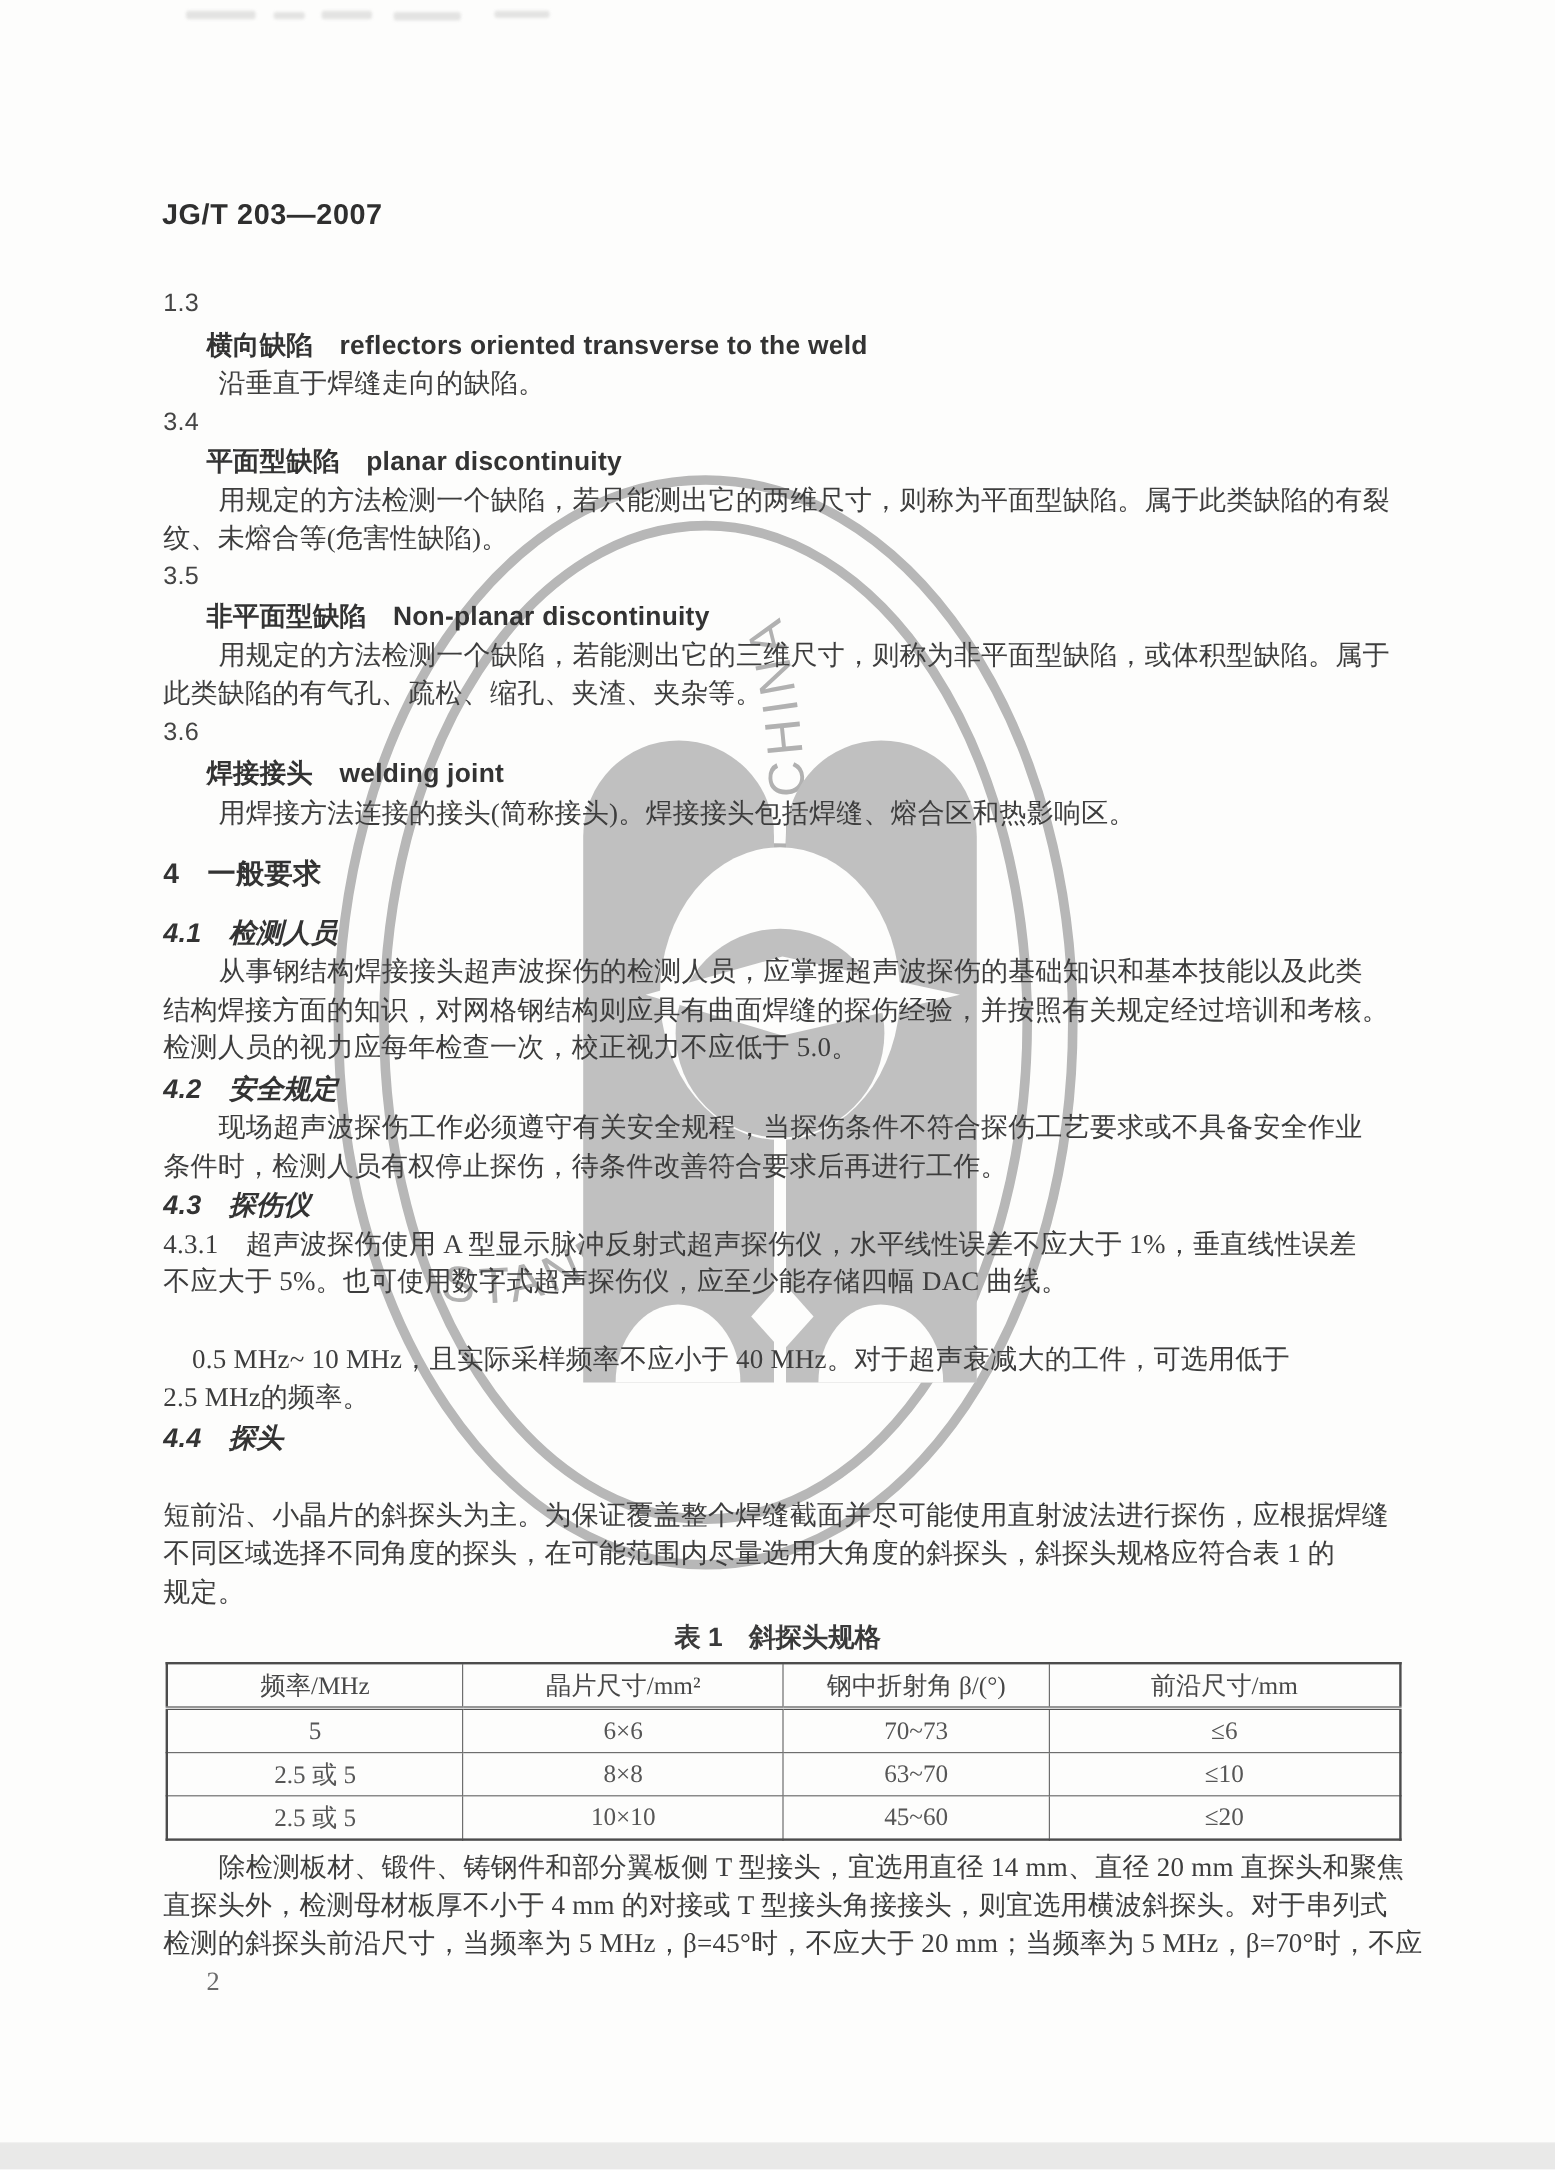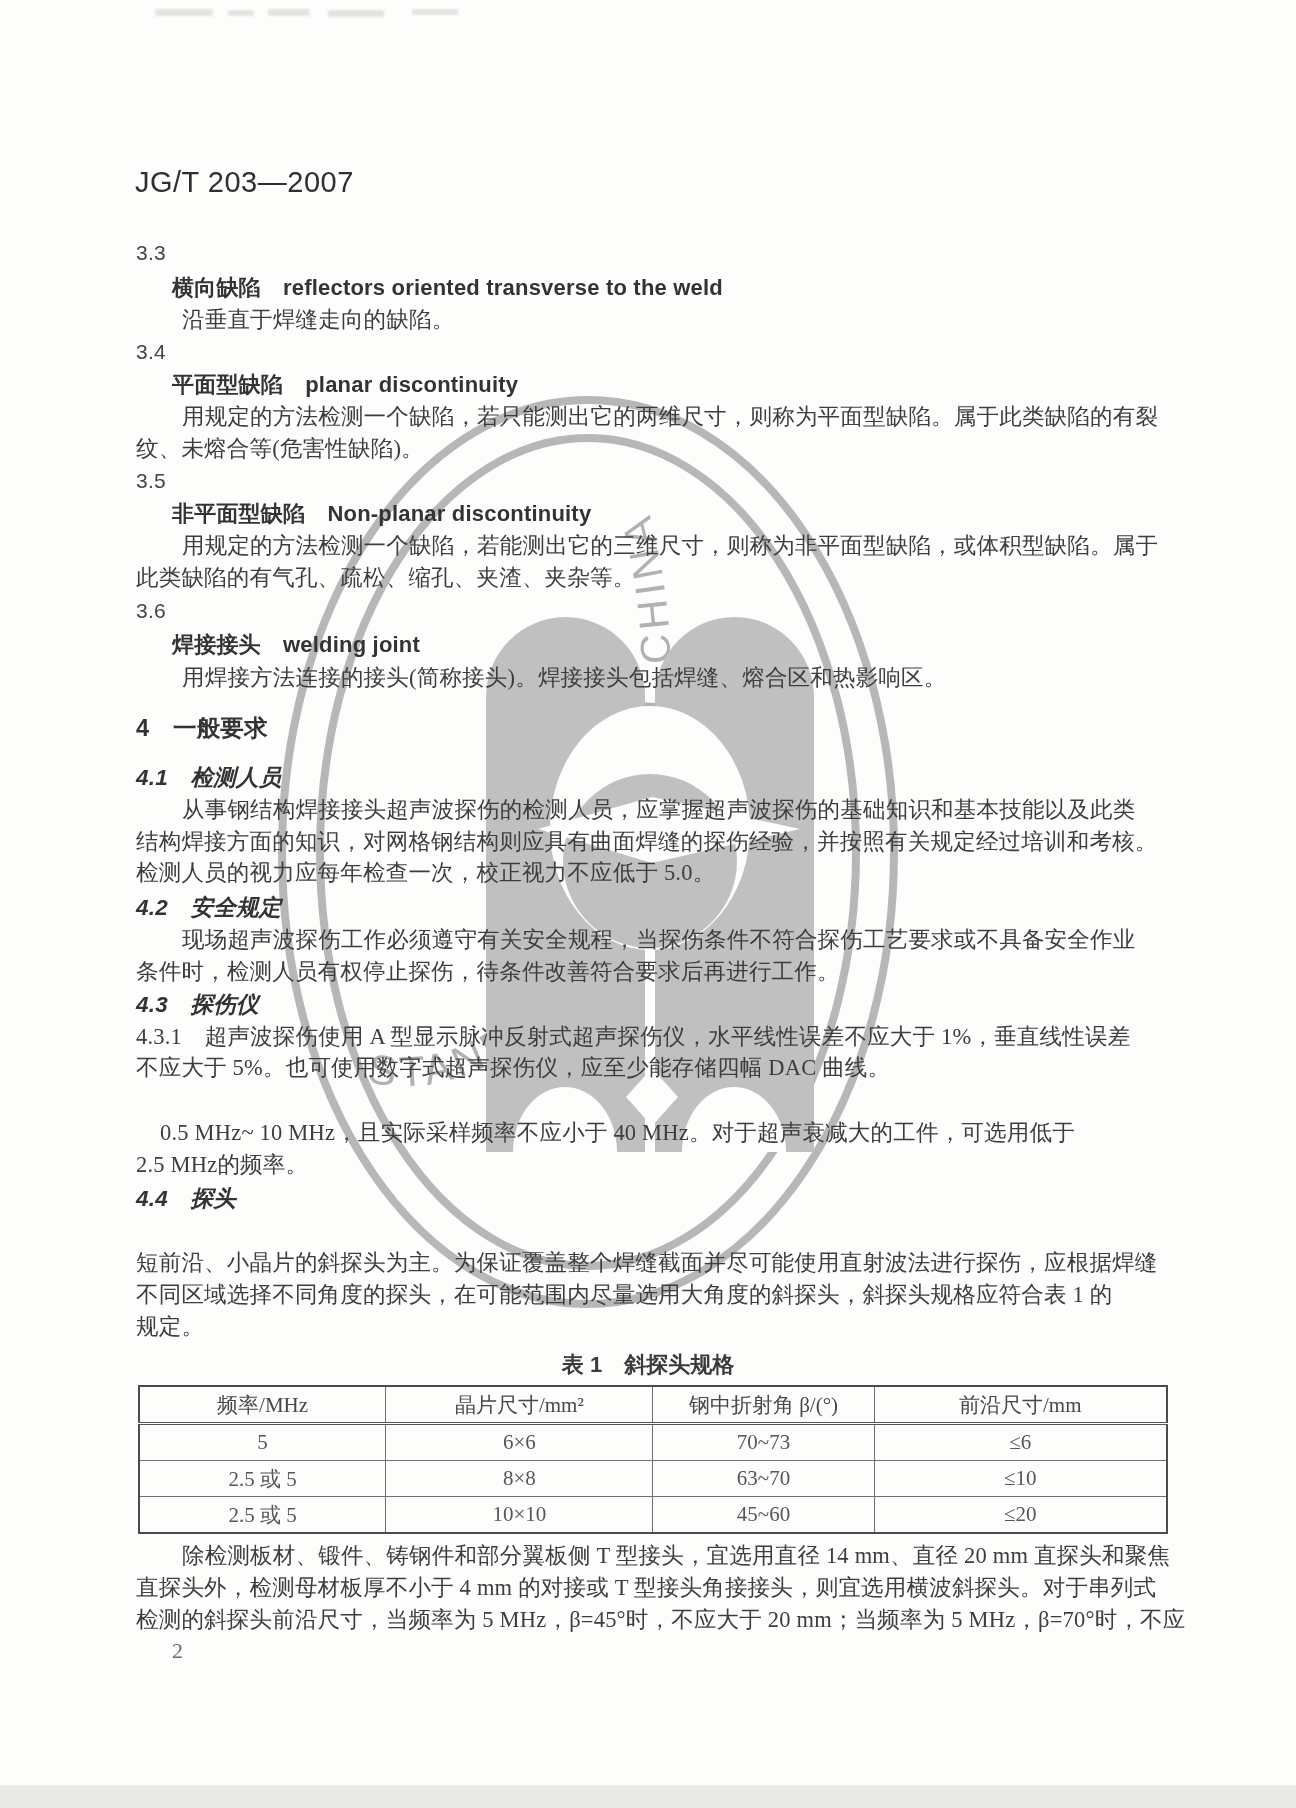--- a/index.html
+++ b/index.html
@@ -25,21 +25,21 @@
   .l.term{
     padding-left:36px;
     font-family:"Liberation Sans","DejaVu Sans",sans-serif;
     font-weight:bold;font-size:22px;color:#333;
   }
   .l.h1{font-family:"Liberation Sans","DejaVu Sans",sans-serif;font-weight:bold;font-size:23.5px;color:#333;}
   .l.h2{font-family:"Liberation Sans","DejaVu Sans",sans-serif;font-weight:bold;font-size:22.5px;color:#333;font-style:italic;}
   .doc-number{
     position:absolute;left:135px;top:166px;
     font-family:"Liberation Sans","DejaVu Sans",sans-serif;
-    font-weight:normal;font-size:29px;color:#2f2f2f;letter-spacing:.5px;
+    font-weight:bold;font-size:24px;color:#2f2f2f;letter-spacing:.5px;
   }
   .table-title{
     position:absolute;left:0;width:100%;top:1350px;text-align:center;
     font-family:"Liberation Sans","DejaVu Sans",sans-serif;
     font-weight:bold;font-size:22px;color:#3a3a3a;
   }
   
   .spec-table{
     position:absolute;left:138px;top:1385px;width:1030px;
     border-collapse:collapse;table-layout:fixed;
@@ -130,21 +130,21 @@
           <tr>
             <td>2.5 或 5</td>
             <td>10×10</td>
             <td>45~60</td>
             <td>≤20</td>
           </tr>
         </tbody>
     </table>
 
     <div class="page-number">2</div>
-  <div class="l secnum" style="top: 238px;">3.3</div>
+  <div class="l secnum" style="top: 238px;">1.3</div>
       <div class="l term" style="top: 273px;">横向缺陷　reflectors oriented transverse to the weld</div>
       <div class="l body-ind" style="top: 305px;">沿垂直于焊缝走向的缺陷。</div>
       <div class="l secnum" style="top: 337px;">3.4</div>
       <div class="l term" style="top: 370px;">平面型缺陷　planar discontinuity</div>
       <div class="l body-ind" style="top: 402px;">用规定的方法检测一个缺陷，若只能测出它的两维尺寸，则称为平面型缺陷。属于此类缺陷的有裂</div>
       <div class="l body" style="top: 434px;">纹、未熔合等(危害性缺陷)。</div>
       <div class="l secnum" style="top: 466px;">3.5</div>
       <div class="l term" style="top: 499px;">非平面型缺陷　Non-planar discontinuity</div>
       <div class="l body-ind" style="top: 531px; text-align: right;">用规定的方法检测一个缺陷，若能测出它的三维尺寸，则称为非平面型缺陷，或体积型缺陷。属于</div>
       <div class="l body" style="top: 563px;">此类缺陷的有气孔、疏松、缩孔、夹渣、夹杂等。</div>

